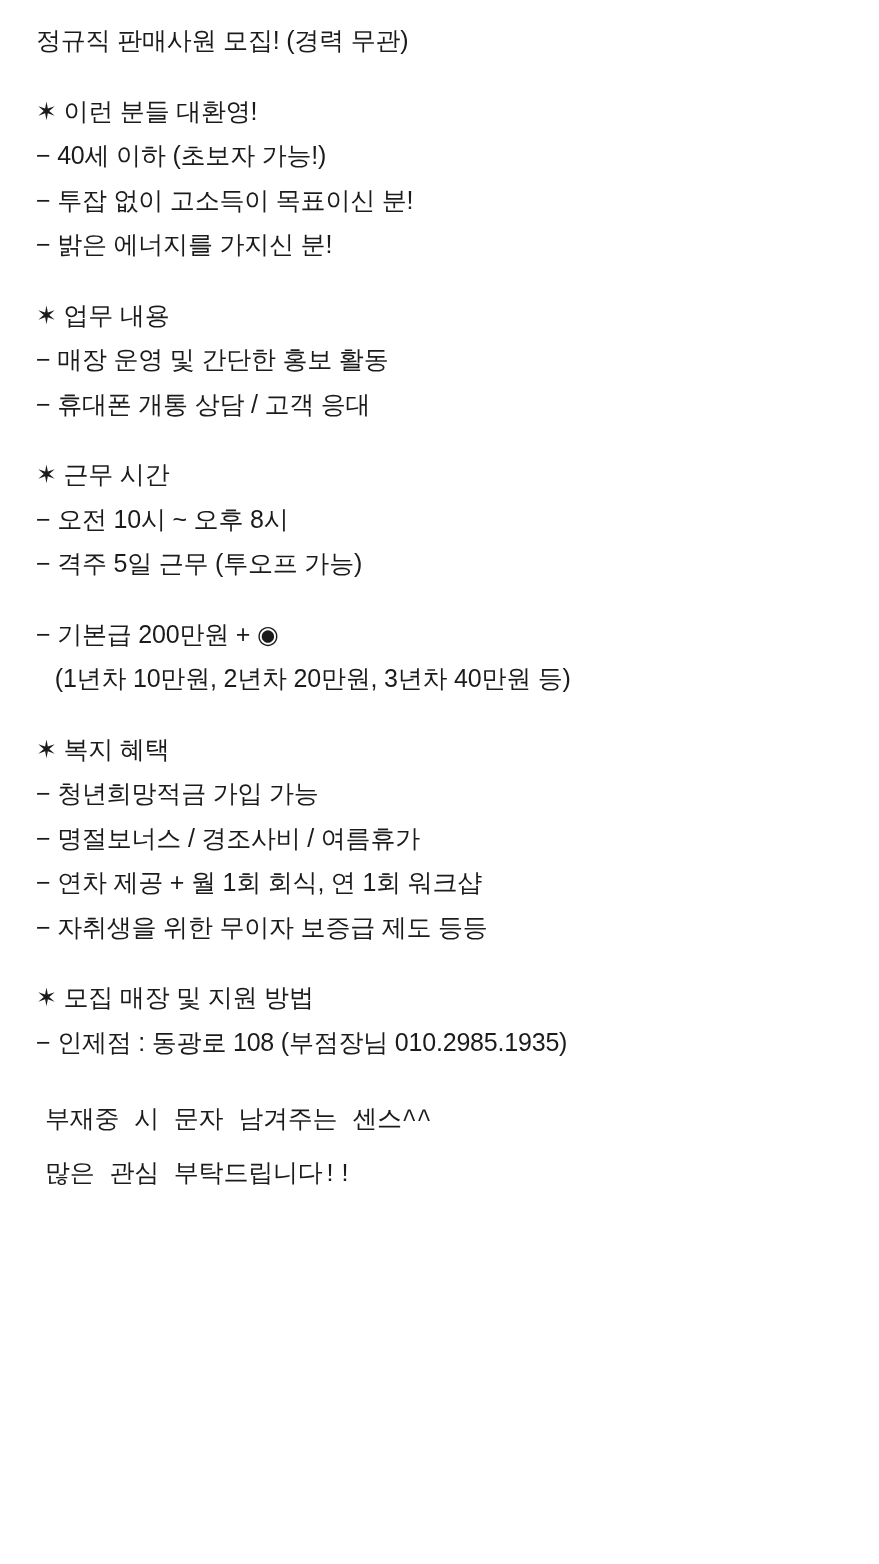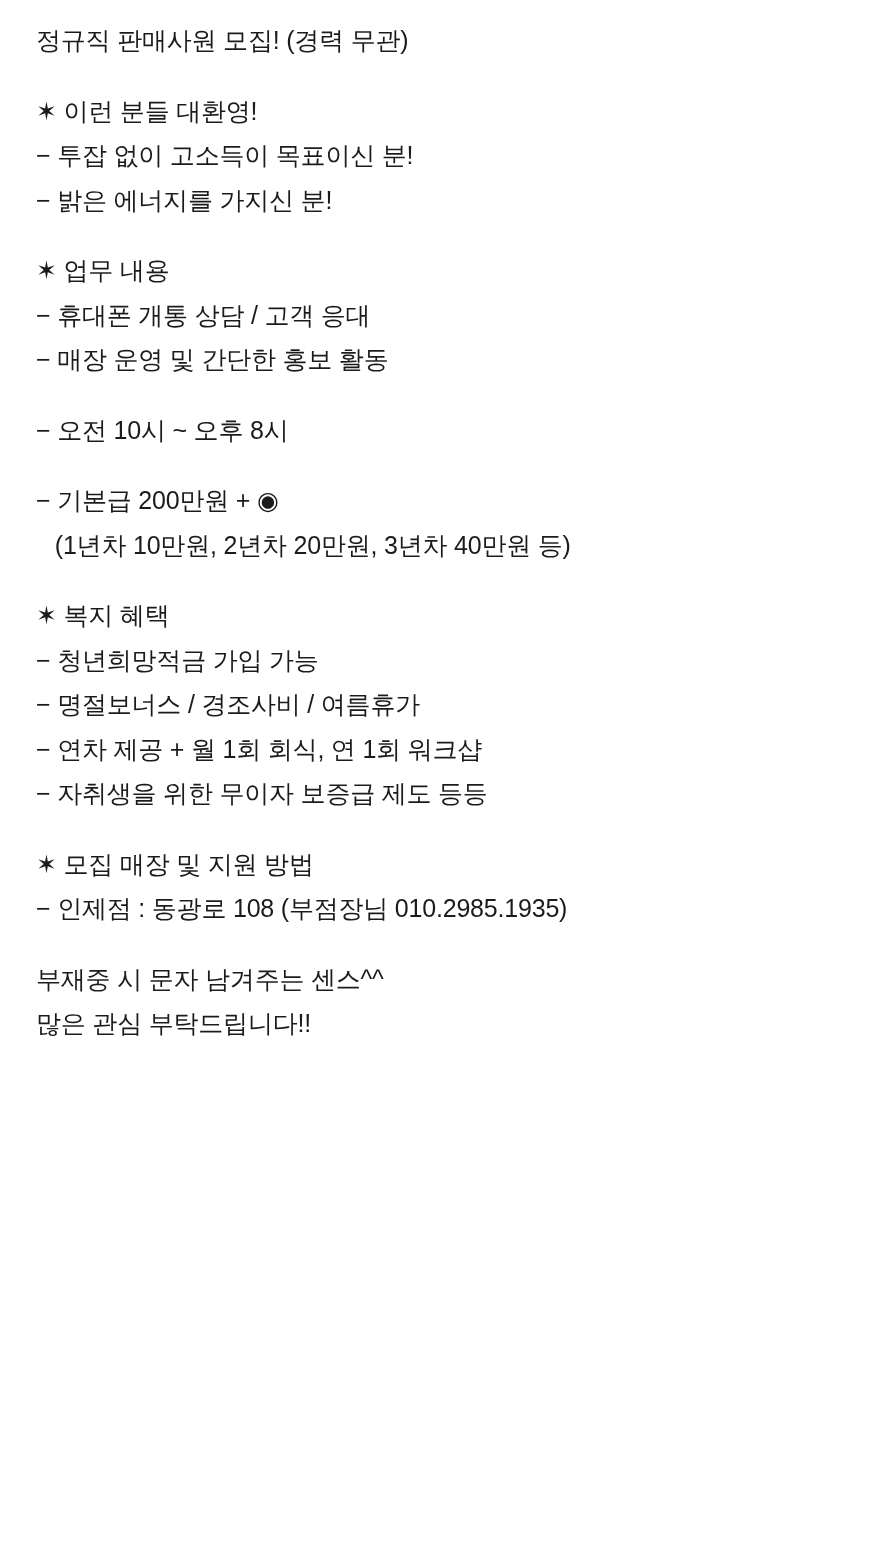--- a/index.html
+++ b/index.html
@@ -37,48 +37,52 @@
   .heading {
     font-weight: 400;
   }
   .indent {
     padding-left: 12px;
   }
   .title-line {
     margin-bottom: 0;
   }
   .footer-line {
-    margin: 0;
+    margin: 9px;
+    font-family: Liberation Mono, monospace;
   }
 </style>
 </head>
 <body>
 
 <div class="page">
   <div class="doc">
 
     <div class="line title-line">정규직 판매사원 모집! (경력 무관)</div>
     <div class="line blank"></div>
 
     <div>
       <div class="line heading">✶ 이런 분들 대환영!</div>
+      <div class="line">− 40세 이하 (초보자 가능!)</div>
       <div class="line">− 투잡 없이 고소득이 목표이신 분!</div>
       <div class="line">− 밝은 에너지를 가지신 분!</div>
     </div>
     <div class="line blank"></div>
 
     <div>
       <div class="line heading">✶ 업무 내용</div>
+      <div class="line">− 매장 운영 및 간단한 홍보 활동</div>
       <div class="line">− 휴대폰 개통 상담 / 고객 응대</div>
-      <div class="line">− 매장 운영 및 간단한 홍보 활동</div>
     </div>
     <div class="line blank"></div>
 
     <div>
+      <div class="line heading">✶ 근무 시간</div>
       <div class="line">− 오전 10시 ~ 오후 8시</div>
+      <div class="line">− 격주 5일 근무 (투오프 가능)</div>
     </div>
     <div class="line blank"></div>
 
     <div>
       <div class="line">− 기본급 200만원 + ◉</div>
       <div class="line indent"> (1년차 10만원, 2년차 20만원, 3년차 40만원 등)</div>
     </div>
     <div class="line blank"></div>
 
     <div>

